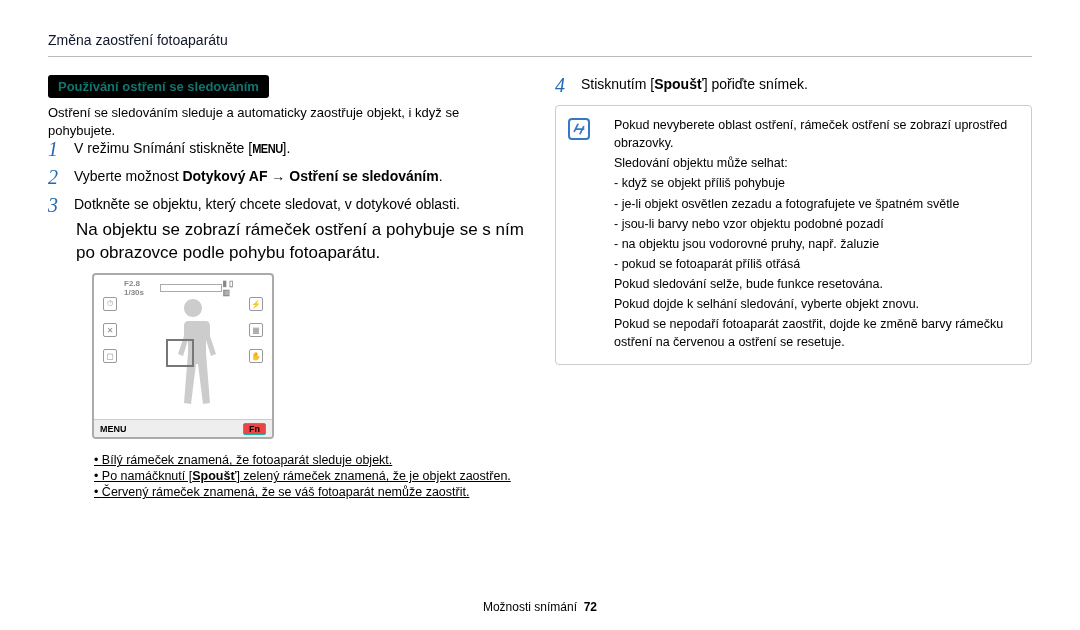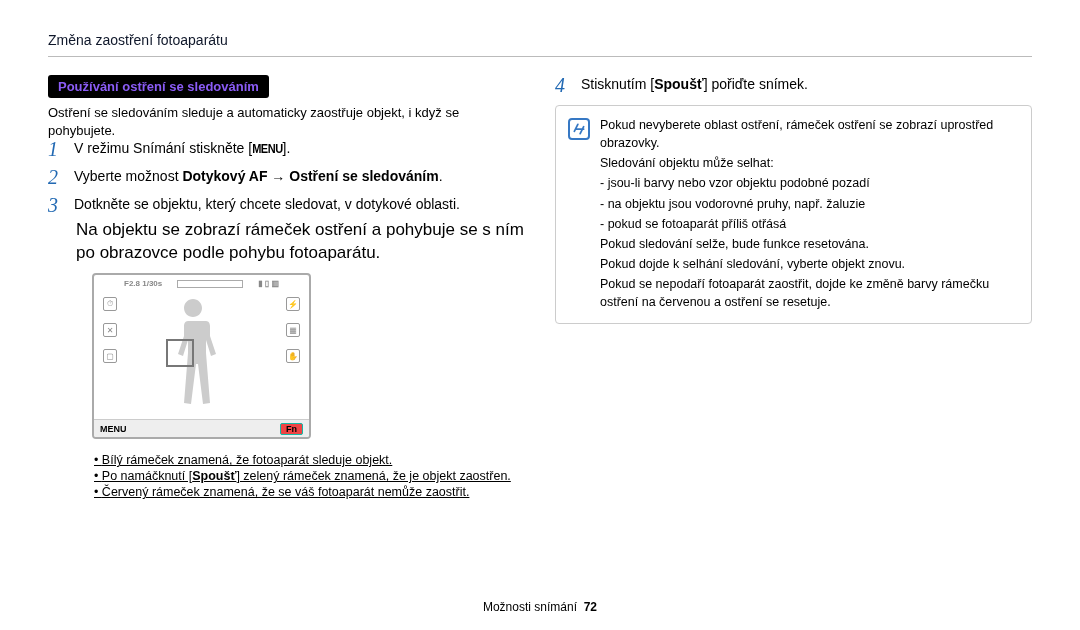--- a/index.html
+++ b/index.html
@@ -25,21 +25,21 @@
     margin-bottom: 18px;
   }
   .columns {
     display: flex;
     gap: 30px;
   }
   .col { flex: 1 1 50%; }
   .black-heading {
     display: inline-block;
     background: #000;
-    color: #8b5cf6;
+    color: #0f766e;
     font-weight: bold;
     font-size: 13px;
     padding: 4px 10px;
     border-radius: 3px;
     margin-bottom: 6px;
   }
   .para { font-size: 13px; line-height: 1.35; }
   .step { display: flex; gap: 10px; margin-bottom: 8px; }
   .step-num {
     font-size: 20px;
@@ -56,21 +56,21 @@
     display: inline-block;
     font-size: 11px;
     font-family: Arial, sans-serif;
     font-weight: bold;
     transform: scaleY(1.1);
     letter-spacing: -0.5px;
   }
   
   .lcd-wrap {
     margin: 6px 0 10px 44px;
-    width: 219px;
+    width: 182px;
     height: 166px;
     border: 2px solid #aaa;
     border-radius: 4px;
     position: relative;
     overflow: hidden;
   }
   .lcd-topbar {
     position: absolute;
     top: 4px; left: 30px; right: 30px;
     display: flex; justify-content: space-between; align-items: center;
@@ -106,21 +106,21 @@
   .silhouette {
     position: absolute;
     left: 76px; top: 22px; width: 46px; height: 126px;
   }
   .silhouette svg { display:block; }
   .bullets-small { font-size: 12.5px; margin-top: 14px; margin-left: 46px; text-decoration: underline; }
   .bullets-small div { margin-bottom: 2px; }
   .bullets-small .b::before { content: "•  "; }
   
   .note-box {
-    display: flex; gap: 10px;
+    display: flex; gap: 24px;
     border: 1px solid #ccc;
     border-radius: 4px;
     padding: 10px 12px;
     margin-top: 10px;
     font-size: 12.5px;
     line-height: 1.45;
   }
   .note-icon {
     width: 22px; height: 22px;
     border: 2px solid #3678c4;
@@ -227,20 +227,22 @@
 
       <div class="note-box">
         <div class="note-icon">
           <svg viewBox="0 0 24 24" fill="none" stroke="#3678c4" stroke-width="3" stroke-linecap="round">
             <path d="M4 16 L10 4 M8 12 L20 12 M14 20 L20 8"></path>
           </svg>
         </div>
         <div class="note-body">
           <div>Pokud nevyberete oblast ostření, rámeček ostření se zobrazí uprostřed obrazovky.</div>
           <div>Sledování objektu může selhat:</div>
+          <div class="dash">když se objekt příliš pohybuje</div>
+          <div class="dash">je-li objekt osvětlen zezadu a fotografujete ve špatném světle</div>
           <div class="dash">jsou-li barvy nebo vzor objektu podobné pozadí</div>
           <div class="dash">na objektu jsou vodorovné pruhy, např. žaluzie</div>
           <div class="dash">pokud se fotoaparát příliš otřásá</div>
           <div>Pokud sledování selže, bude funkce resetována.</div>
           <div>Pokud dojde k selhání sledování, vyberte objekt znovu.</div>
           <div>Pokud se nepodaří fotoaparát zaostřit, dojde ke změně barvy rámečku ostření na červenou a ostření se resetuje.</div>
         </div>
       </div>
     </div>
   </div>

